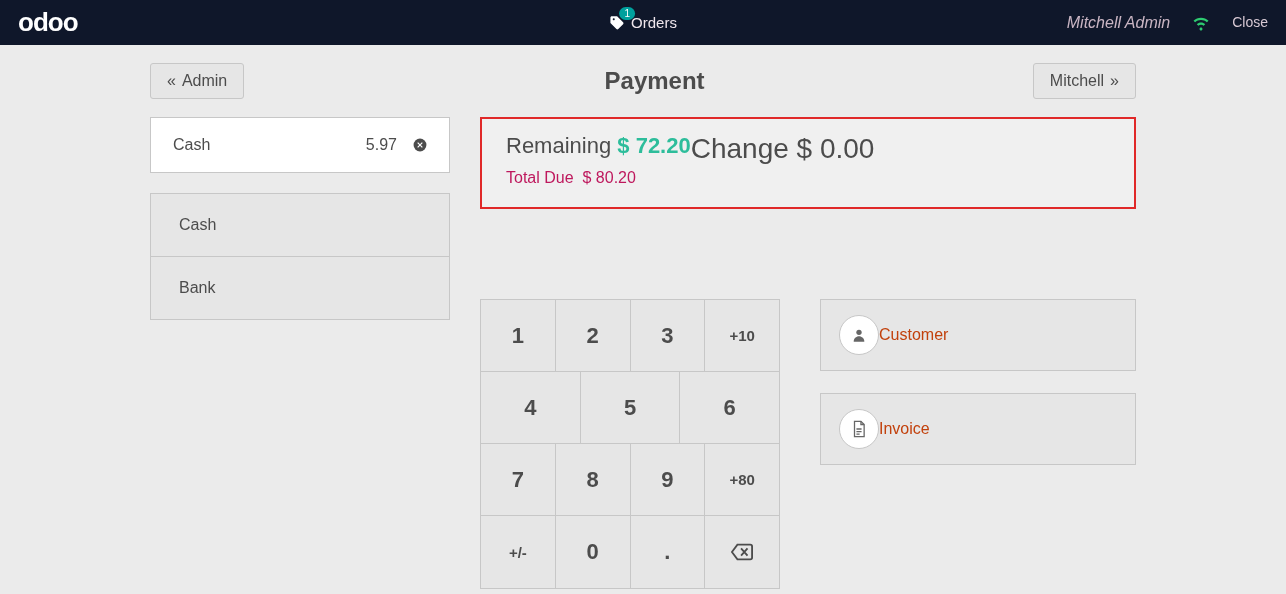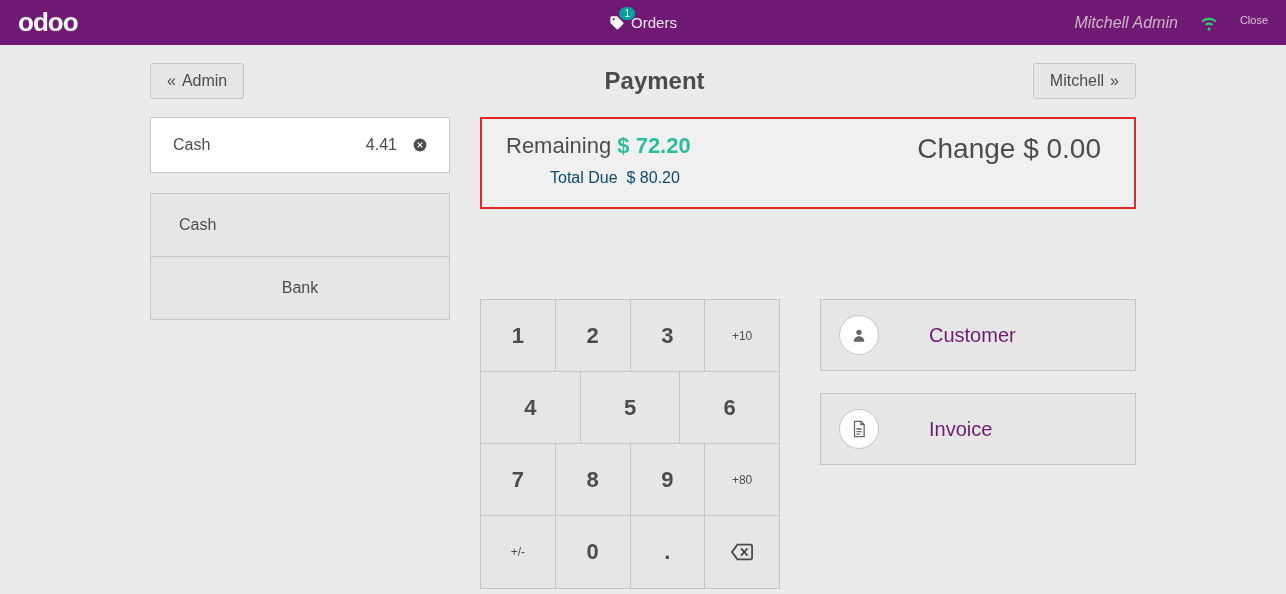--- a/index.html
+++ b/index.html
@@ -1,21 +1,21 @@
 <!DOCTYPE html>
 <html><head>
 <meta charset="utf-8">
 <style>
   * { margin: 0; padding: 0; box-sizing: border-box; font-family: "Helvetica Neue", Arial, sans-serif; }
   body { background: #ebebeb; width: 1286px; height: 594px; overflow: hidden; }
 
   
   .topbar {
     height: 45px;
-    background: #701a75;
+    background: #0f172a;
     color: #fff;
     display: flex;
     align-items: center;
     padding: 0 18px;
     position: relative;
   }
   .logo { font-size: 26px; font-weight: 700; letter-spacing: -1px; color: #fff; }
   .orders-wrap {
     position: absolute;
     left: 50%;
@@ -38,21 +38,21 @@
   }
   .topbar-right {
     margin-left: auto;
     display: flex;
     gap: 22px;
     color: #c9b5c3;
     font-style: italic;
     font-size: 16px;
   }
   .wifi { color: #2ecc71; font-size: 16px; font-style: normal;}
-  .close-link { font-style: normal; font-size: 11px; color: #d8c9d4; }
+  .close-link { font-style: normal; font-size: 14px; color: #d8c9d4; }
 
   
   .main { padding: 18px 150px 0 150px; }
   .header-row { display: flex; align-items: center; justify-content: space-between; margin-bottom: 18px; }
   .btn {
     background: #e6e6e6;
     border: 1px solid #c7c7c7;
     color: #4c4c4c;
     padding: 8px 16px;
     font-size: 16px;
@@ -83,33 +83,32 @@
 
   .method-list { margin-top: 20px; border: 1px solid #c7c7c7; }
   .method-item {
     background: #e6e6e6;
     border-bottom: 1px solid #c7c7c7;
     padding: 22px 28px;
     color: #4c4c4c;
     font-size: 16px;
     cursor: pointer;
   }
-  .method-item:last-child { border-bottom: none; text-align: center; }
+  .method-item:last-child { border-bottom: none; }
 
   .summary {
     border: 2px solid #e02828;
     background: #f0f0f0;
     padding: 14px 33px 20px 24px;
     display: flex;
-    justify-content: space-between;
     color: #4c4c4c;
   }
   .summary .left .rem-line { font-size: 22px; margin-bottom: 10px;}
   .summary .left .rem-line .val { color: #2dbd9b; font-weight: 600;}
-  .summary .left .due-line { font-size: 16px; color: #0c4a6e; margin-left: 44px; }
+  .summary .left .due-line { font-size: 16px; color: #be185d; }
   .summary .right .chg-line { font-size: 28px; }
 
   .lower-row { display: flex; gap: 40px; margin-top: 90px; }
   .numpad {
     width: 300px;
     border: 1px solid #c7c7c7;
   }
   .numpad .row { display: flex; }
   .numpad .key {
     flex: 1;
@@ -118,35 +117,34 @@
     align-items: center;
     justify-content: center;
     font-size: 22px;
     color: #4c4c4c;
     background: #e6e6e6;
     border-right: 1px solid #c7c7c7;
     border-bottom: 1px solid #c7c7c7;
     cursor: pointer;
     font-weight: 600;
   }
-  .numpad .key.small { font-size: 12px; font-weight: 400;}
+  .numpad .key.small { font-size: 15px; font-weight: 700;}
   .numpad .key:last-child { border-right: none; }
   .numpad .row:last-child .key { border-bottom: none; }
 
   .side-buttons { flex: 1; display: flex; flex-direction: column; gap: 22px; }
   .side-btn {
     background: #e6e6e6;
     border: 1px solid #c7c7c7;
     height: 72px;
     display: flex;
     align-items: center;
     padding: 0 18px;
-    gap: 50px;
-    color: #701a75;
-    font-size: 20px;
+    color: #c2410c;
+    font-size: 16px;
     cursor: pointer;
   }
   .side-btn .circ {
     width: 40px; height: 40px;
     border-radius: 50%;
     background: #fff;
     border: 1px solid #c7c7c7;
     display: flex;
     align-items: center;
     justify-content: center;
@@ -189,21 +187,21 @@
     <button class="btn">
       <span>Mitchell</span>
       <span>»</span>
     </button>
   </div>
 
   <div class="content-row">
     <div class="left-col">
       <div class="payment-line">
         <span class="name">Cash</span>
-        <span class="amount">4.41</span>
+        <span class="amount">5.97</span>
         <span class="del">
           <svg width="14" height="14" viewBox="0 0 24 24" fill="#4c4c4c">
               <circle cx="12" cy="12" r="11"></circle>
               <path d="M8 8l8 8M16 8l-8 8" stroke="#fff" stroke-width="2"></path>
             </svg>
         </span>
       </div>
       <div class="method-list">
         <div class="method-item">Cash</div>
         <div class="method-item">Bank</div>

